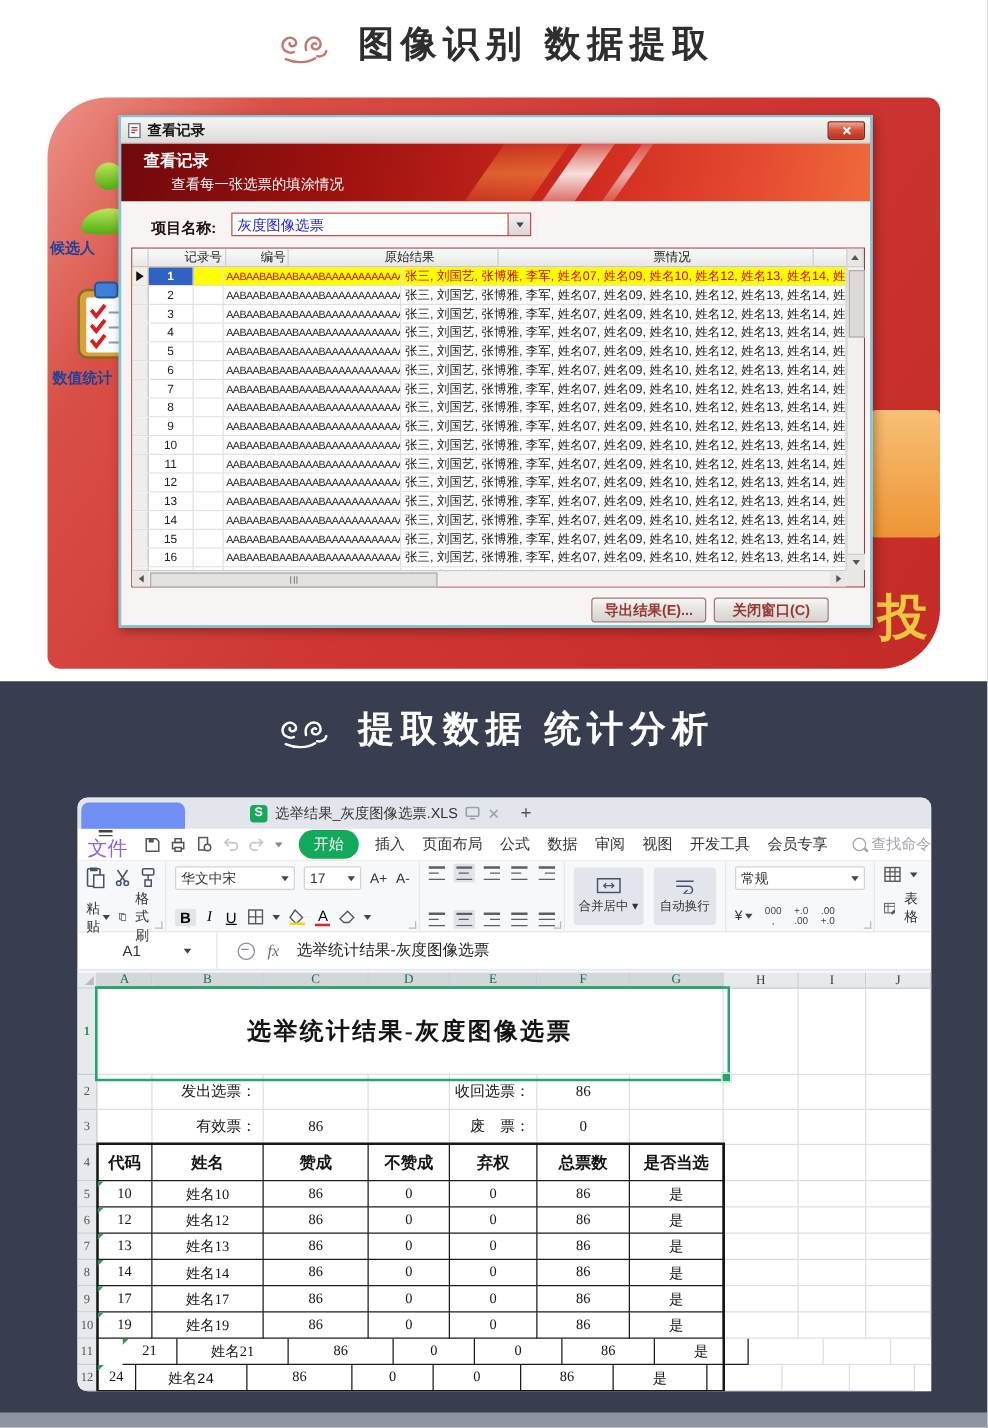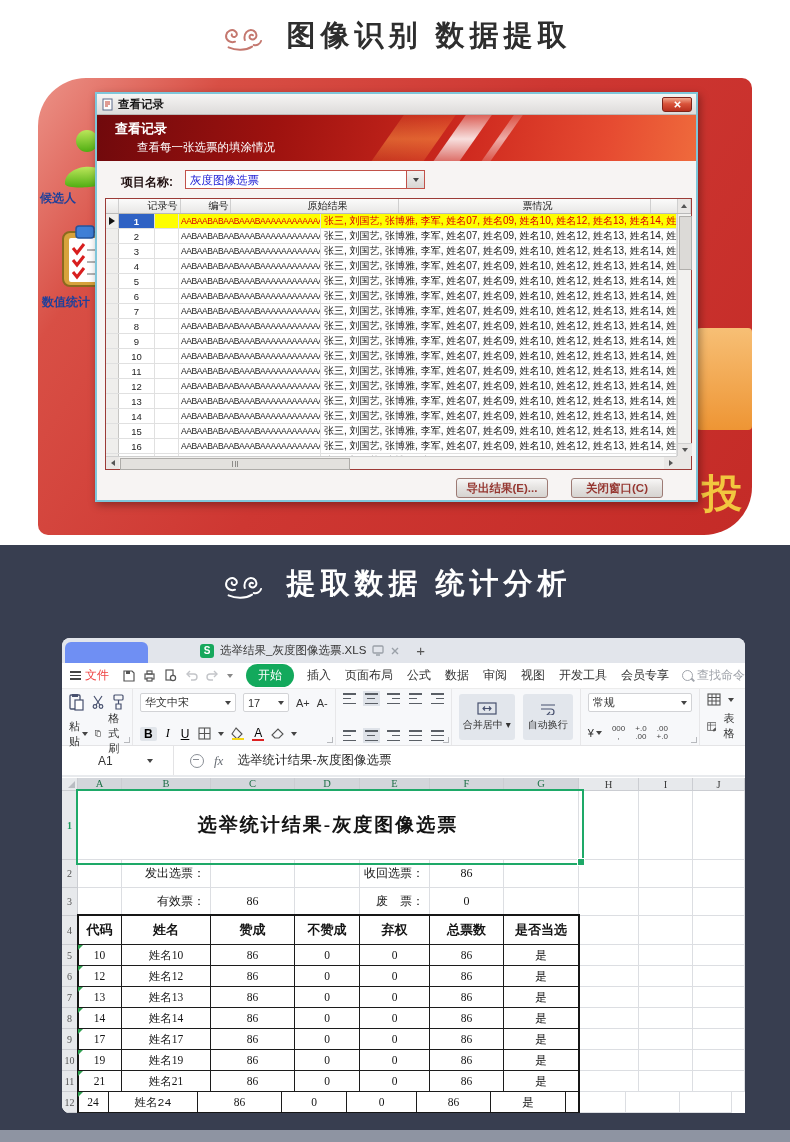--- a/index.html
+++ b/index.html
@@ -83,41 +83,41 @@
   .hscroll{position:absolute;left:0;right:14px;bottom:0;height:13px;background:#f2f1ef;border-top:1px solid #cfcfcf;box-sizing:border-box;}
   .hbtn{position:absolute;top:0;width:13px;height:12px;background:#e9e7e5;display:flex;align-items:center;justify-content:center;}
   .hbtn.lf{left:0;} .hbtn.rt{right:0;}
   .hthumb{position:absolute;left:14px;top:1px;width:228px;height:10px;background:#e3e1de;border:1px solid #aeaca9;
     display:flex;align-items:center;justify-content:center;gap:1.5px;}
   .hthumb i{display:block;width:1px;height:6px;background:#8f8d8a;}
   .corner-box{position:absolute;right:0;bottom:0;width:14px;height:13px;background:#e9e7e5;}
   .wbtn{position:absolute;height:20px;background:linear-gradient(#f8f7f6,#e6e4e2 45%,#d6d3d0);
     border:1px solid #9d7a74;border-radius:3px;color:#963832;font-weight:bold;font-size:11.5px;
     display:flex;align-items:center;justify-content:center;box-sizing:border-box;}
-  .btn-export{left:359px;top:384px;width:92px;}
+  .btn-export{left:376px;top:384px;width:92px;}
   .btn-close{left:474px;top:384px;width:92px;}
   
   .sec2{position:absolute;left:0;top:545px;width:790px;height:597px;background:#383e50;}
   .footer-strip{position:absolute;left:0;bottom:0;width:100%;height:12px;background:#8e94a2;}
   
   .sheet{position:absolute;left:62px;top:93px;width:683px;height:475px;background:#fff;
     border-radius:8px 8px 0 8px;overflow:hidden;}
   .tabbar{position:relative;height:25px;background:#e2e5eb;}
   .home-tab{position:absolute;left:3px;top:4px;width:83px;height:21px;border-radius:6px 6px 0 0;background:#6f8ff3;}
   .filetab{position:absolute;left:138px;top:0;height:25px;display:flex;align-items:center;gap:6px;}
   .s-logo{width:14px;height:14px;border-radius:3px;background:#17a85c;color:#fff;font-size:10px;font-weight:bold;
     display:flex;align-items:center;justify-content:center;}
   .fname{font-size:11.5px;color:#333;}
   .tab-ico{color:#9aa0a8;font-size:11px;display:flex;align-items:center;}
   .plus{font-size:15px;color:#555;margin-left:10px;}
   .menubar{height:26px;background:#fff;border-bottom:1px solid #ececec;display:flex;align-items:center;
     padding-left:8px;gap:13px;font-size:12px;color:#333;box-sizing:border-box;}
   .ham{display:inline-flex;flex-direction:column;gap:2px;margin-right:4px;}
   .ham i{width:11px;height:1.5px;background:#444;display:block;}
-  .filebtn{display:flex;align-items:center;font-size:12px;color:#ef4444;}
+  .filebtn{display:flex;align-items:center;font-size:16px;color:#8b5cf6;flex-direction:column;}
   .qat{display:flex;align-items:center;gap:8px;}
   .qat svg{display:block;}
   .pill{background:#13a95c;color:#fff;padding:3px 12px;border-radius:12px;font-size:12px;}
   .mitem{color:#333;}
   .msearch{margin-left:auto;display:flex;align-items:center;gap:4px;color:#a0a4ab;font-size:12px;padding-right:0;}
   .lens{width:9px;height:9px;border:1.5px solid #a0a4ab;border-radius:50%;position:relative;}
   .lens::after{content:"";position:absolute;left:8px;top:8px;width:4px;height:1.5px;background:#a0a4ab;transform:rotate(45deg);}
   
   .toolbar{height:57px;background:#f7f8fa;border-bottom:1px solid #e4e4e6;display:flex;box-sizing:border-box;}
   .tgroup{display:flex;flex-direction:column;justify-content:space-between;padding:4px 7px;border-right:1px solid #e7e7e9;position:relative;}
@@ -829,21 +829,21 @@
               <div class="sc tb" style="width: 84px;">86</div>
               <div class="sc tb" style="width: 65px;">0</div>
               <div class="sc tb" style="width: 70px;">0</div>
               <div class="sc tb" style="width: 74px;">86</div>
               <div class="sc tb" style="width: 75px;">是</div>
               <div class="sc" style="width: 60px;"></div>
               <div class="sc" style="width: 54px;"></div>
               <div class="sc" style="width: 52px;"></div>
             </div>
             <div class="srow" style="height: 21px;">
-              <div class="sc tb code" style="width: 44px;">21</div>
+              <div class="sc tb code" style="width: 44px; margin-left: 20px;">21</div>
               <div class="sc tb" style="width: 89px;">姓名21</div>
               <div class="sc tb" style="width: 84px;">86</div>
               <div class="sc tb" style="width: 65px;">0</div>
               <div class="sc tb" style="width: 70px;">0</div>
               <div class="sc tb" style="width: 74px;">86</div>
               <div class="sc tb" style="width: 75px;">是</div>
               <div class="sc" style="width: 60px;"></div>
               <div class="sc" style="width: 54px;"></div>
               <div class="sc" style="width: 52px;"></div>
             </div>

